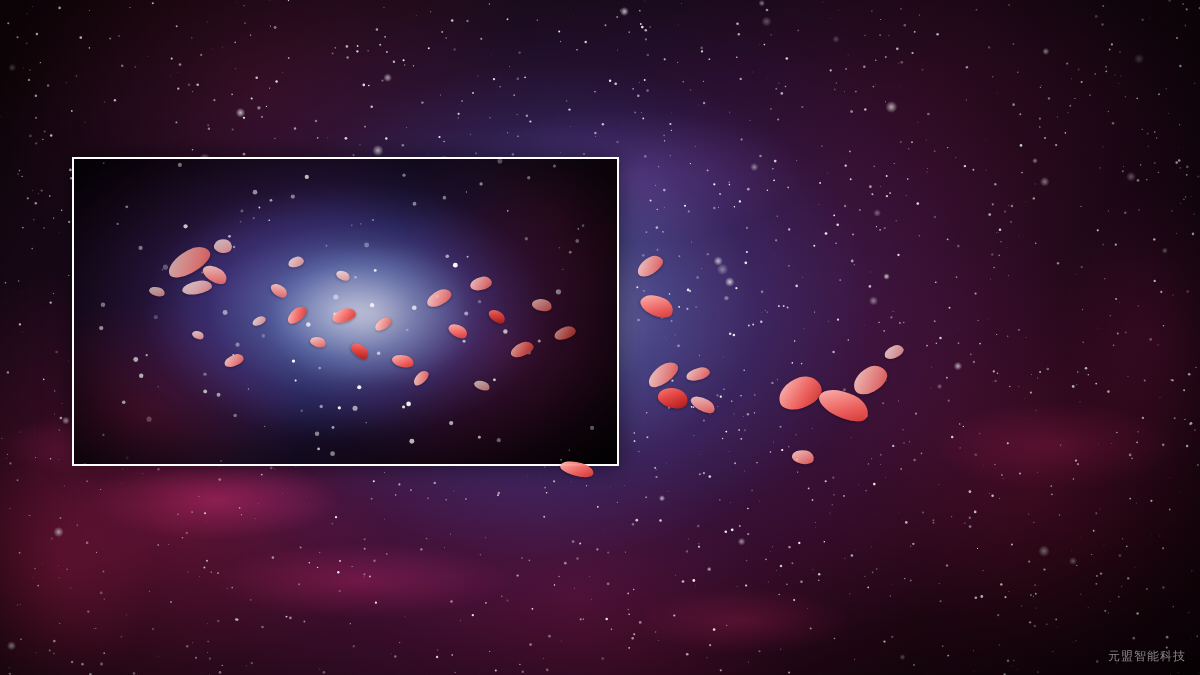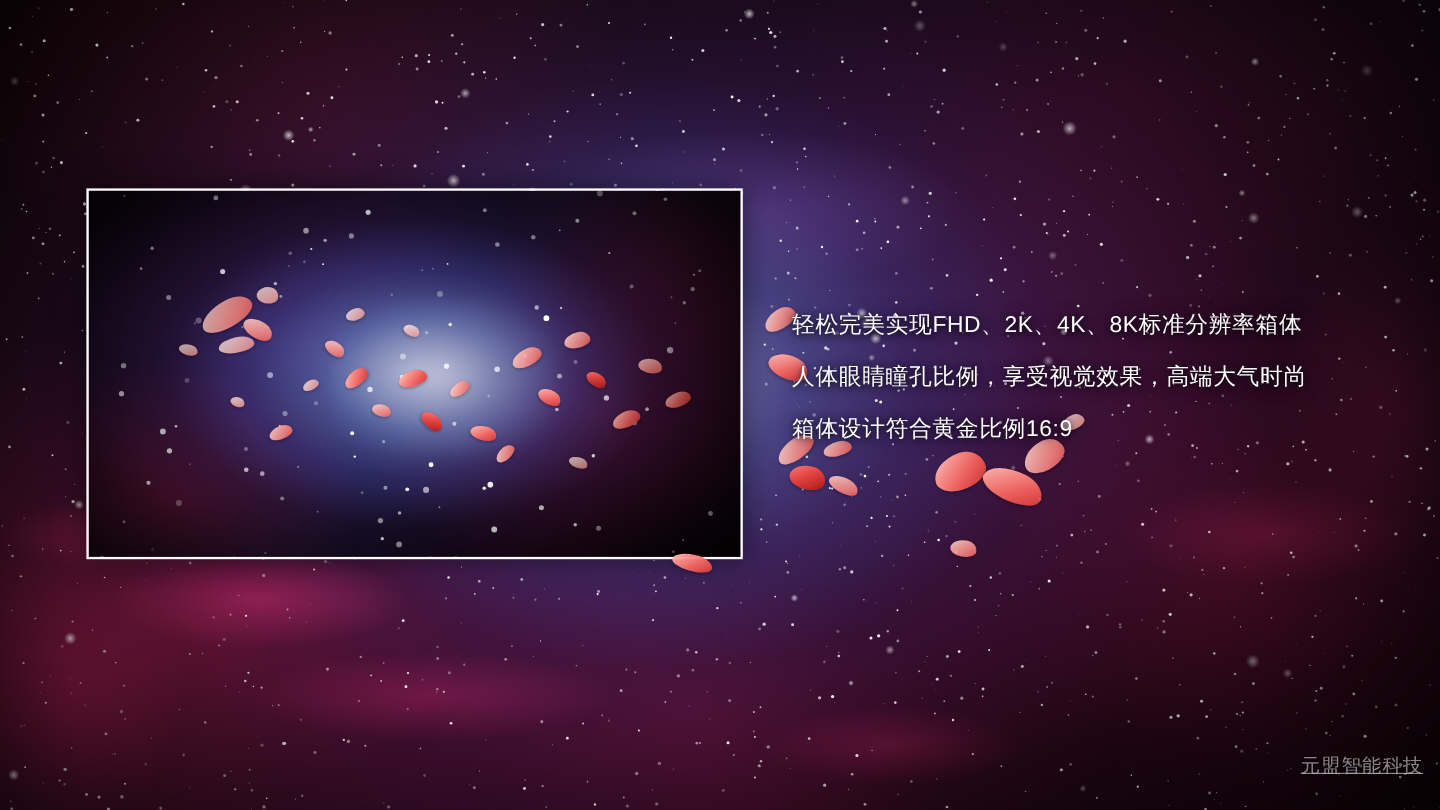--- a/index.html
+++ b/index.html
@@ -172,25 +172,24 @@
   }
   .body-copy p {
     font-size:19px; line-height:43px;
     color:#ffffff; letter-spacing:.5px;
     white-space:nowrap;
     text-shadow:0 1px 5px rgba(0,0,0,.85), 0 0 14px rgba(20,10,40,.8);
   }
 
   
   .watermark {
-    position:absolute; right:14px; bottom:26px;
-    font-size:16px; letter-spacing:1px;
+    position:absolute; right:14px; bottom:10px;
+    font-size:12px; letter-spacing:1px;
     color:rgba(190,186,190,.72);
     text-shadow:0 1px 3px rgba(0,0,0,.6);
-    text-decoration:underline;
   }
 </style>
 </head>
 <body>
 
 <div class="slide">
 
   <div class="bg-base"></div>
   <div class="bg-wisps"></div>
   <div class="bg-core"></div>
@@ -2331,21 +2330,16 @@
       <div class="petal soft" style="left: 686px; top: 368px; width: 24px; height: 12px; transform: rotate(-12deg);"></div>
       <div class="petal soft" style="left: 690px; top: 398px; width: 26px; height: 13px; transform: rotate(30deg);"></div>
       <div class="petal petal" style="left: 778px; top: 378px; width: 44px; height: 30px; transform: rotate(-18deg);"></div>
       <div class="petal petal" style="left: 818px; top: 392px; width: 52px; height: 26px; transform: rotate(26deg);"></div>
       <div class="petal soft" style="left: 852px; top: 368px; width: 36px; height: 24px; transform: rotate(-28deg);"></div>
       <div class="petal soft" style="left: 792px; top: 450px; width: 22px; height: 14px; transform: rotate(12deg);"></div>
       <div class="petal pale" style="left: 884px; top: 346px; width: 20px; height: 12px; transform: rotate(-20deg);"></div>
       <div class="petal petal" style="left: 560px; top: 462px; width: 34px; height: 14px; transform: rotate(16deg);"></div>
     </div>
 
-  <div class="body-copy">
-    <p>轻松完美实现FHD、2K、4K、8K标准分辨率箱体</p>
-    <p>人体眼睛瞳孔比例，享受视觉效果，高端大气时尚</p>
-    <p>箱体设计符合黄金比例16:9</p>
-  </div>
 
   <div class="watermark">元盟智能科技</div>
 
 </div>
 
 </body></html>

